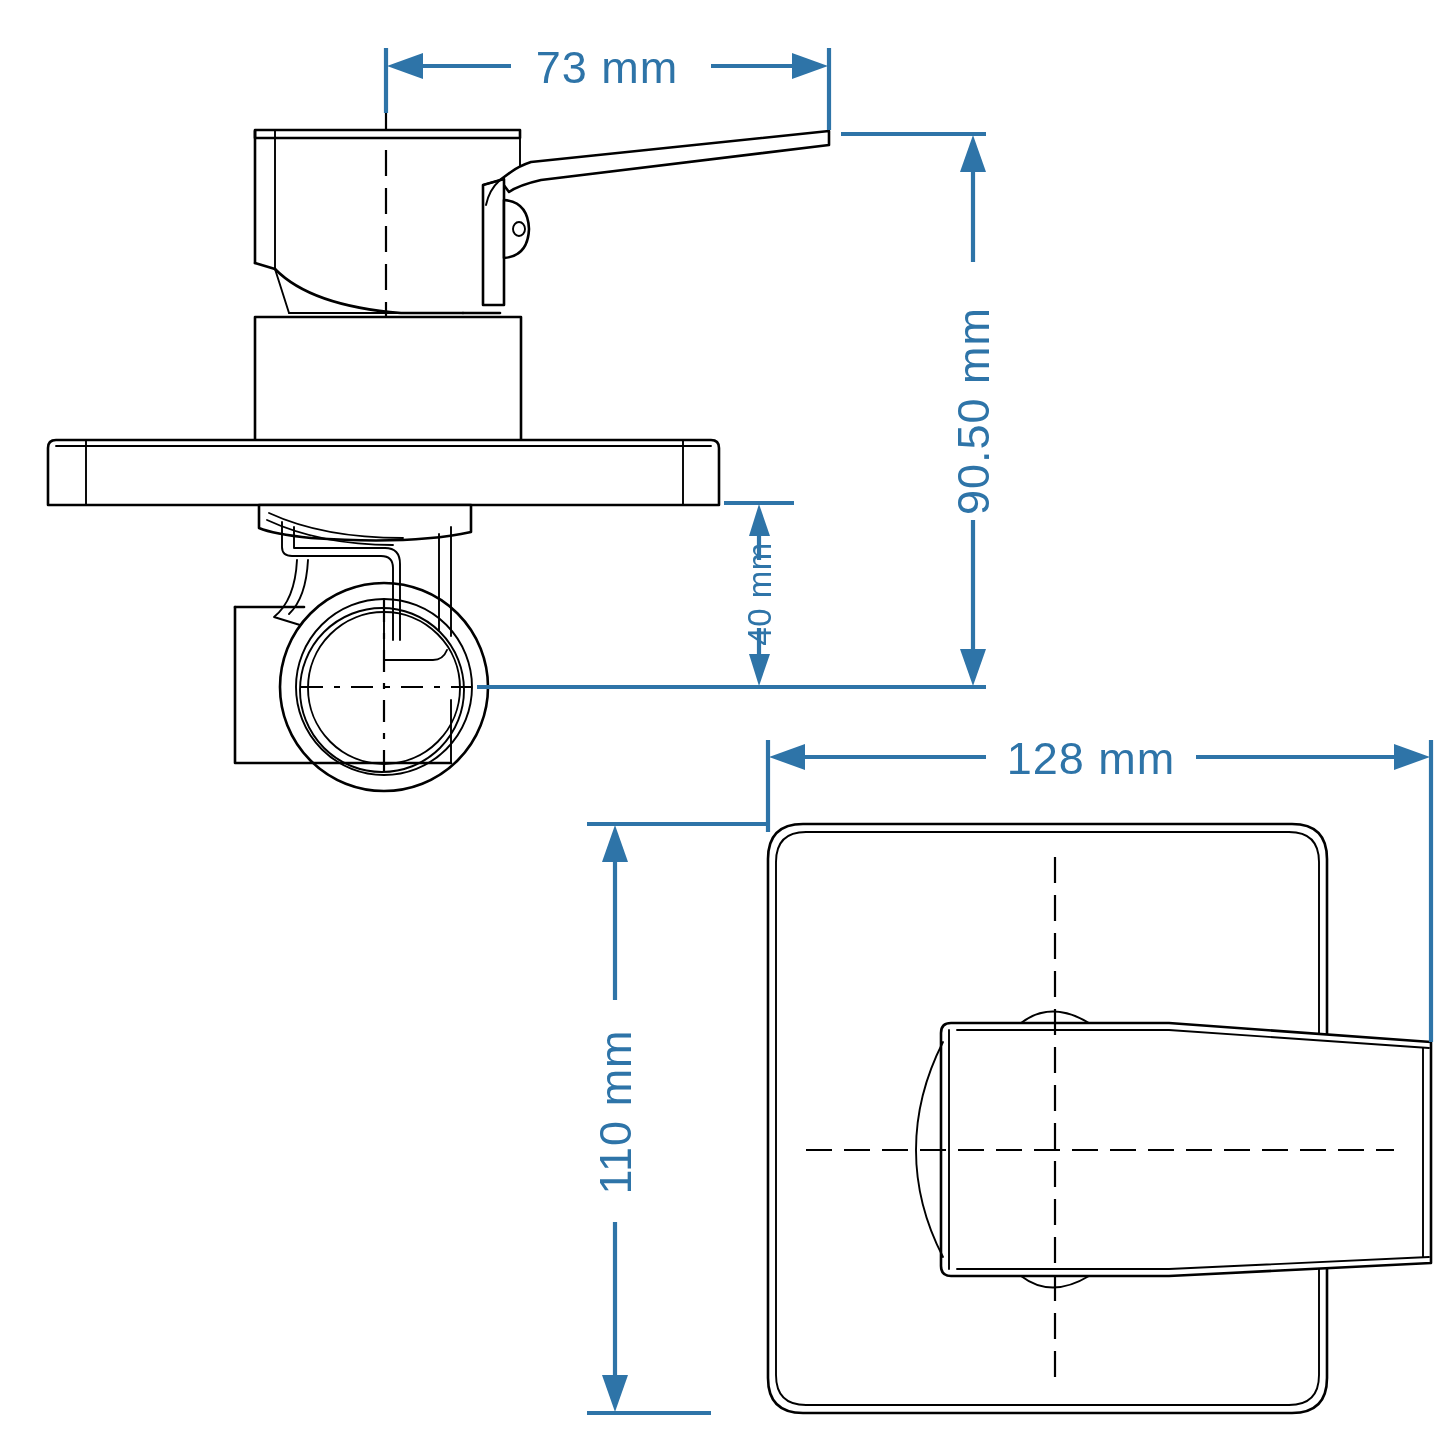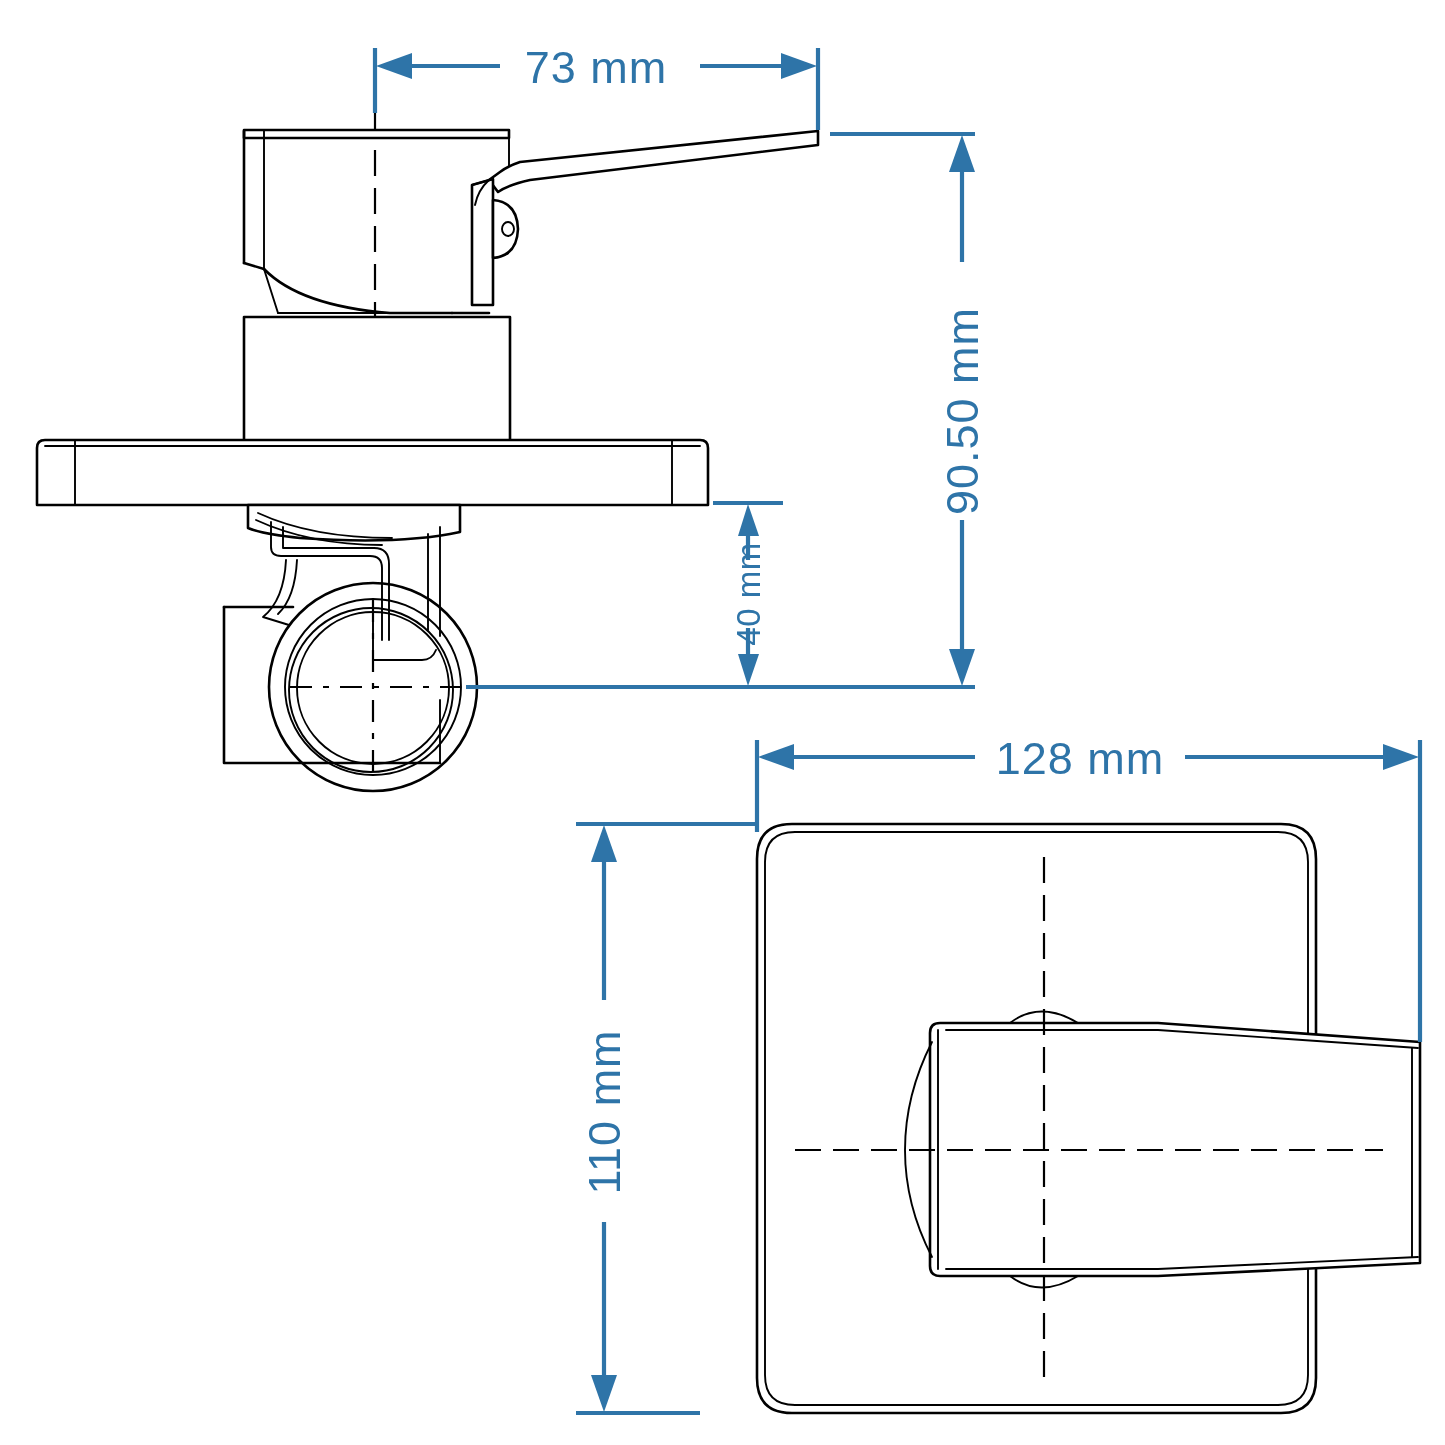--- a/index.html
+++ b/index.html
@@ -10,20 +10,21 @@
   body {
     width: 1445px;
     height: 1445px;
     font-family: "Liberation Sans", sans-serif;
     overflow: hidden;
   }
   #drawing-root {
     position: relative;
     width: 1370px;
     height: 1445px;
+    padding-left: 11px;
   }
   svg#tech-drawing {
     display: block;
     width: 1445px;
     height: 1445px;
   }
   .part-line {
     fill: none;
     stroke: #000000;
     stroke-width: 2.6;

